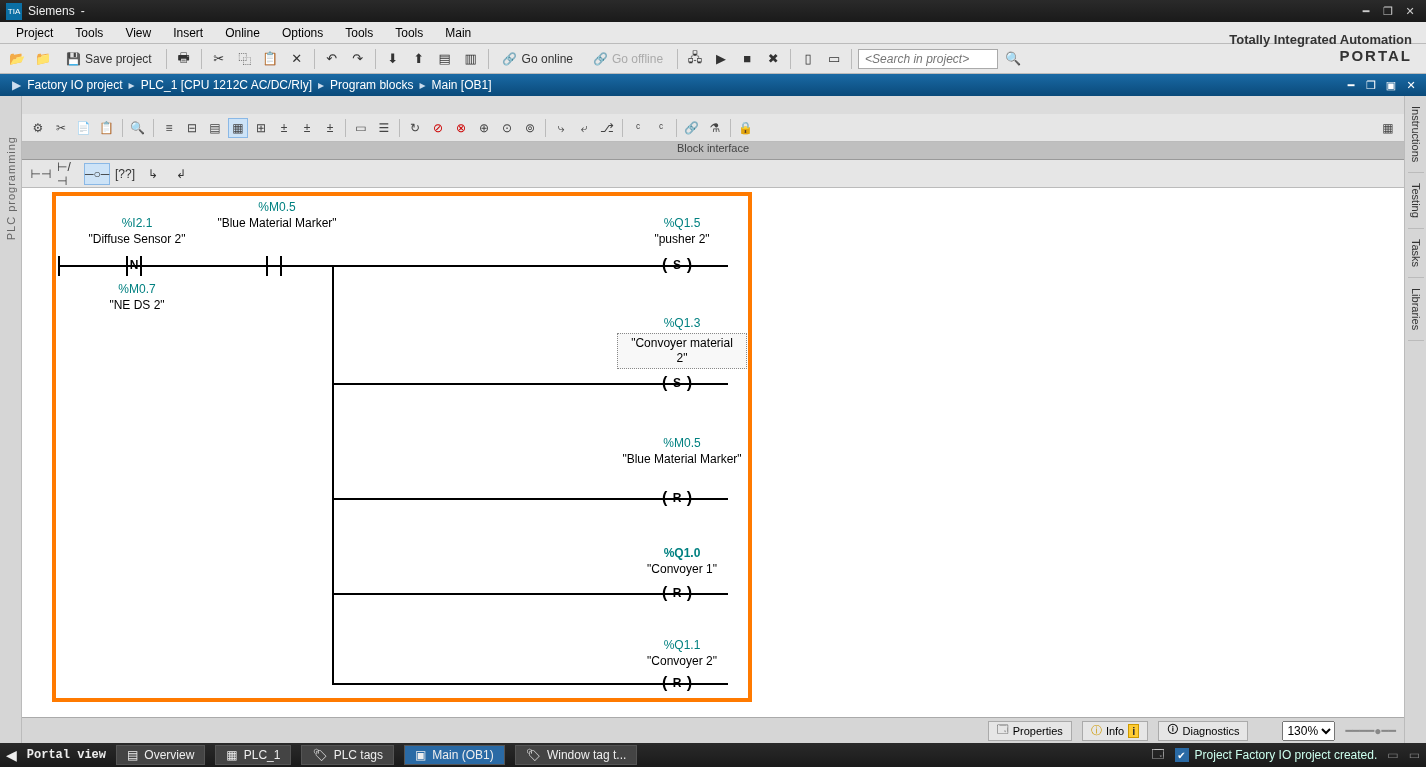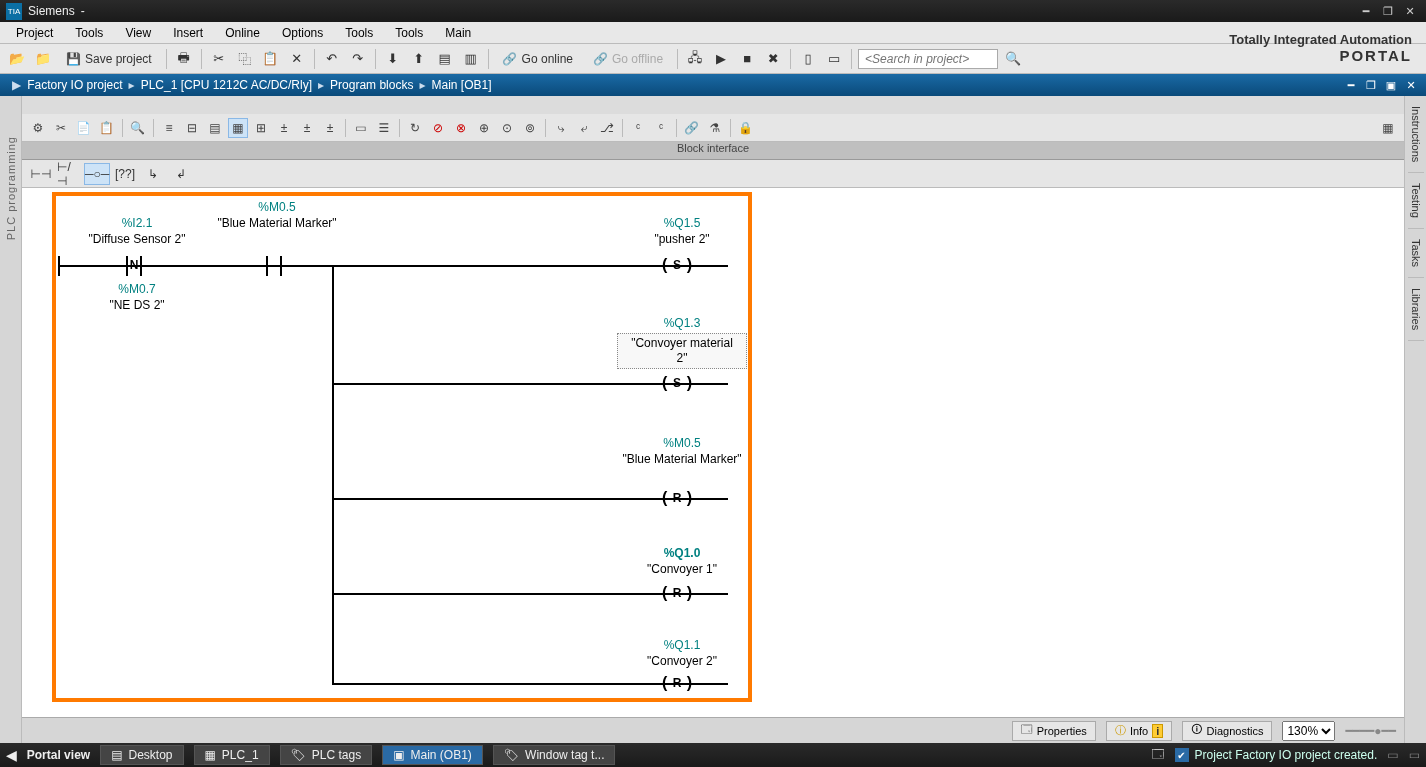--- a/index.html
+++ b/index.html
@@ -71,21 +71,21 @@
   .contact .letter { position:absolute; top:2px; left:0; right:0; text-align:center; font-size:12px; font-weight:bold; }
 
   .coil { position:absolute; width:30px; height:20px; }
   .coil .p { position:absolute; top:0; font-size:16px; font-weight:bold; }
   .coil .p.l { left:0; }
   .coil .p.r { right:0; }
   .coil .letter { position:absolute; top:2px; left:0; right:0; text-align:center; font-size:12px; font-weight:bold; }
 
   
   .editor-footer { height:26px; background:#d6d6d6; border-top:1px solid #aaa; display:flex; align-items:center; justify-content:flex-end; padding:0 8px; gap:10px; }
-  .editor-footer select { height:20px; font-size:12px; }
+  .editor-footer select { height:20px; font-size:12px;margin-left:24px; }
   .editor-footer .panelbtn { height:20px; padding:0 8px; background:#e6e6e6; border:1px solid #aaa; display:flex; align-items:center; gap:4px; cursor:pointer; font-size:11px; }
 
   
   .taskbar { position:absolute; bottom:0; left:0; right:0; height:24px; background: linear-gradient(#2a2a2a,#1a1a1a); color:#eee; display:flex; align-items:center; padding:0 6px; font-size:12px; gap:10px; }
   .taskbar .tb-btn { height:20px; padding:0 10px; background:#444; color:#eee; display:flex; align-items:center; gap:6px; cursor:pointer; border:1px solid #555; }
   .taskbar .tb-btn.active { background:#2a6aa5; }
   .taskbar .sp { flex:1; }
   .taskbar .status { display:flex; align-items:center; gap:6px; color:#cfe; }
   .taskbar .chk { width:14px; height:14px; background:#2a6aa5; display:flex; align-items:center; justify-content:center; color:#fff; font-size:10px; }
 
@@ -343,24 +343,24 @@
   <div class="rightstrip">
     <div class="tab">Instructions</div>
     <div class="tab">Testing</div>
     <div class="tab">Tasks</div>
     <div class="tab">Libraries</div>
   </div>
 </div>
 
 <div class="taskbar">
   <span style="font-size:14px;">◀</span>
-  <span style="font-weight:bold;">Portal view</span>
+  <span style="font-weight:bold;font-family:Liberation Mono, monospace;">Portal view</span>
   <div class="tb-btn">
       <span>▤</span>
-      <span>Desktop</span>
+      <span>Overview</span>
     </div>
   <div class="tb-btn">
       <span>▦</span>
       <span>PLC_1</span>
     </div>
   <div class="tb-btn">
       <span>🏷</span>
       <span>PLC tags</span>
     </div>
   <div class="tb-btn active">

